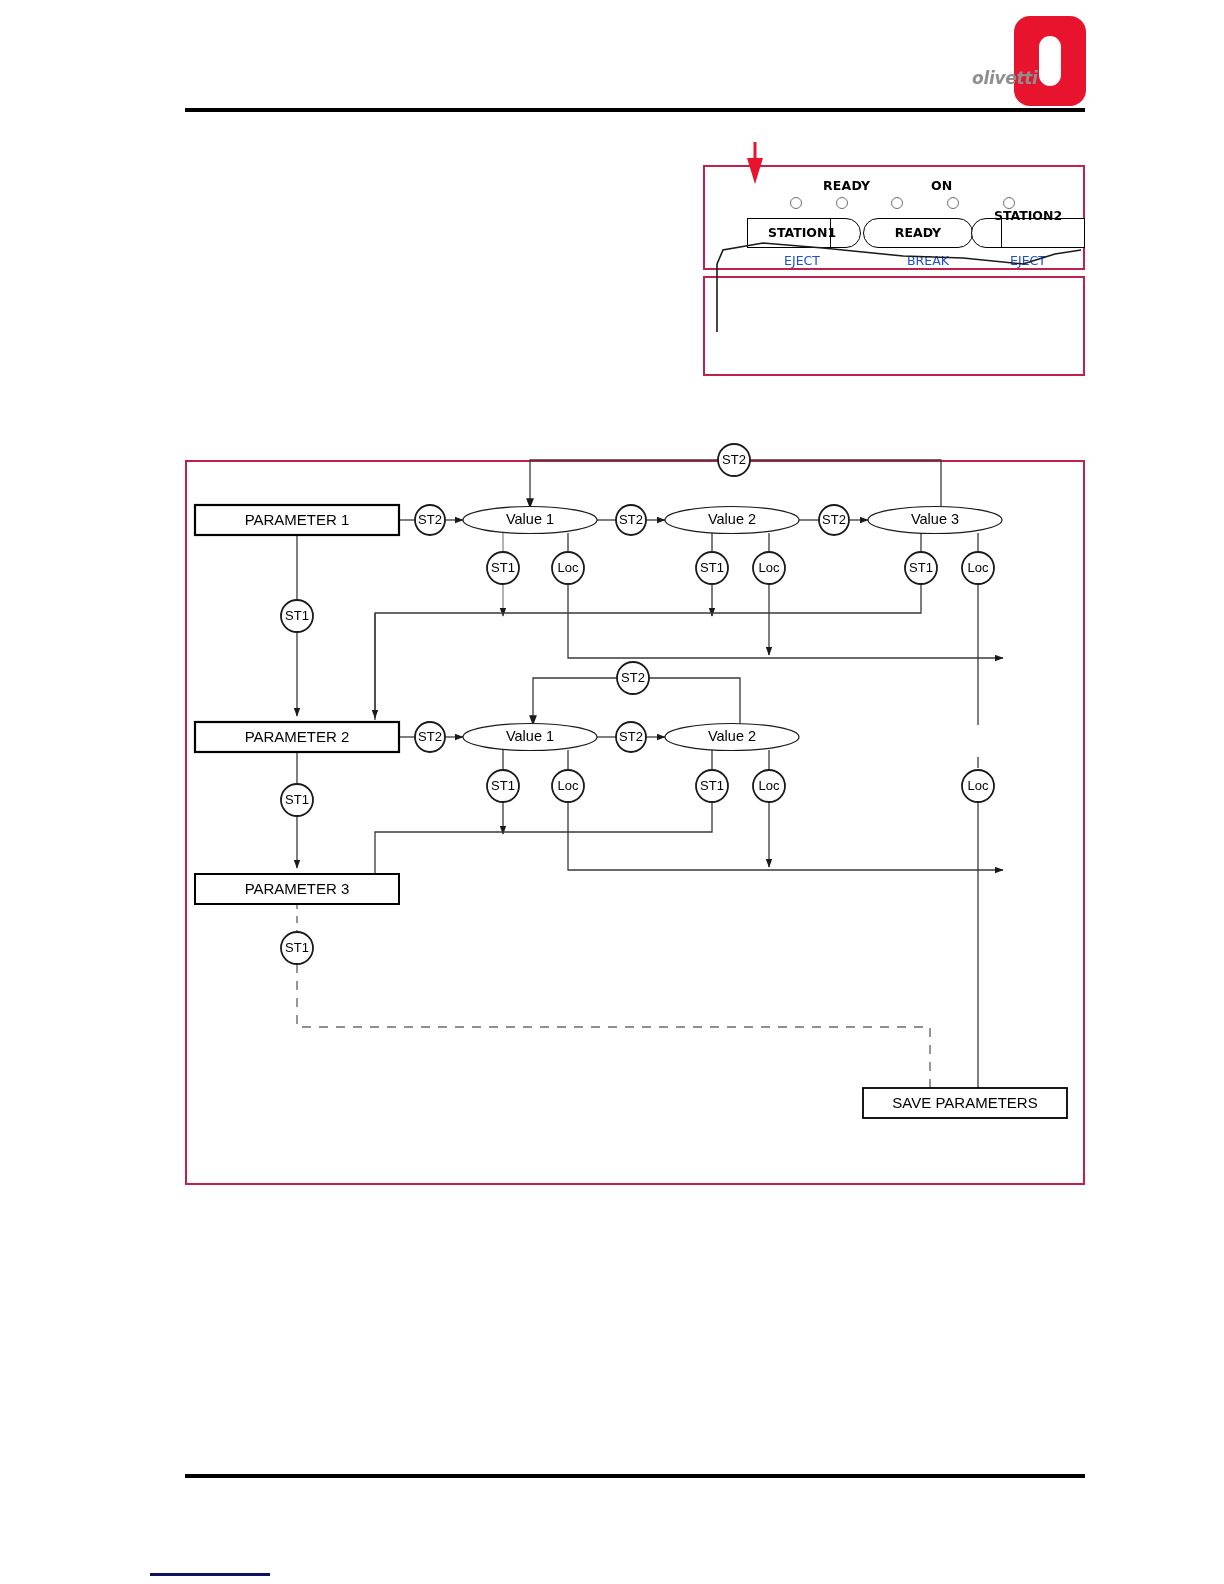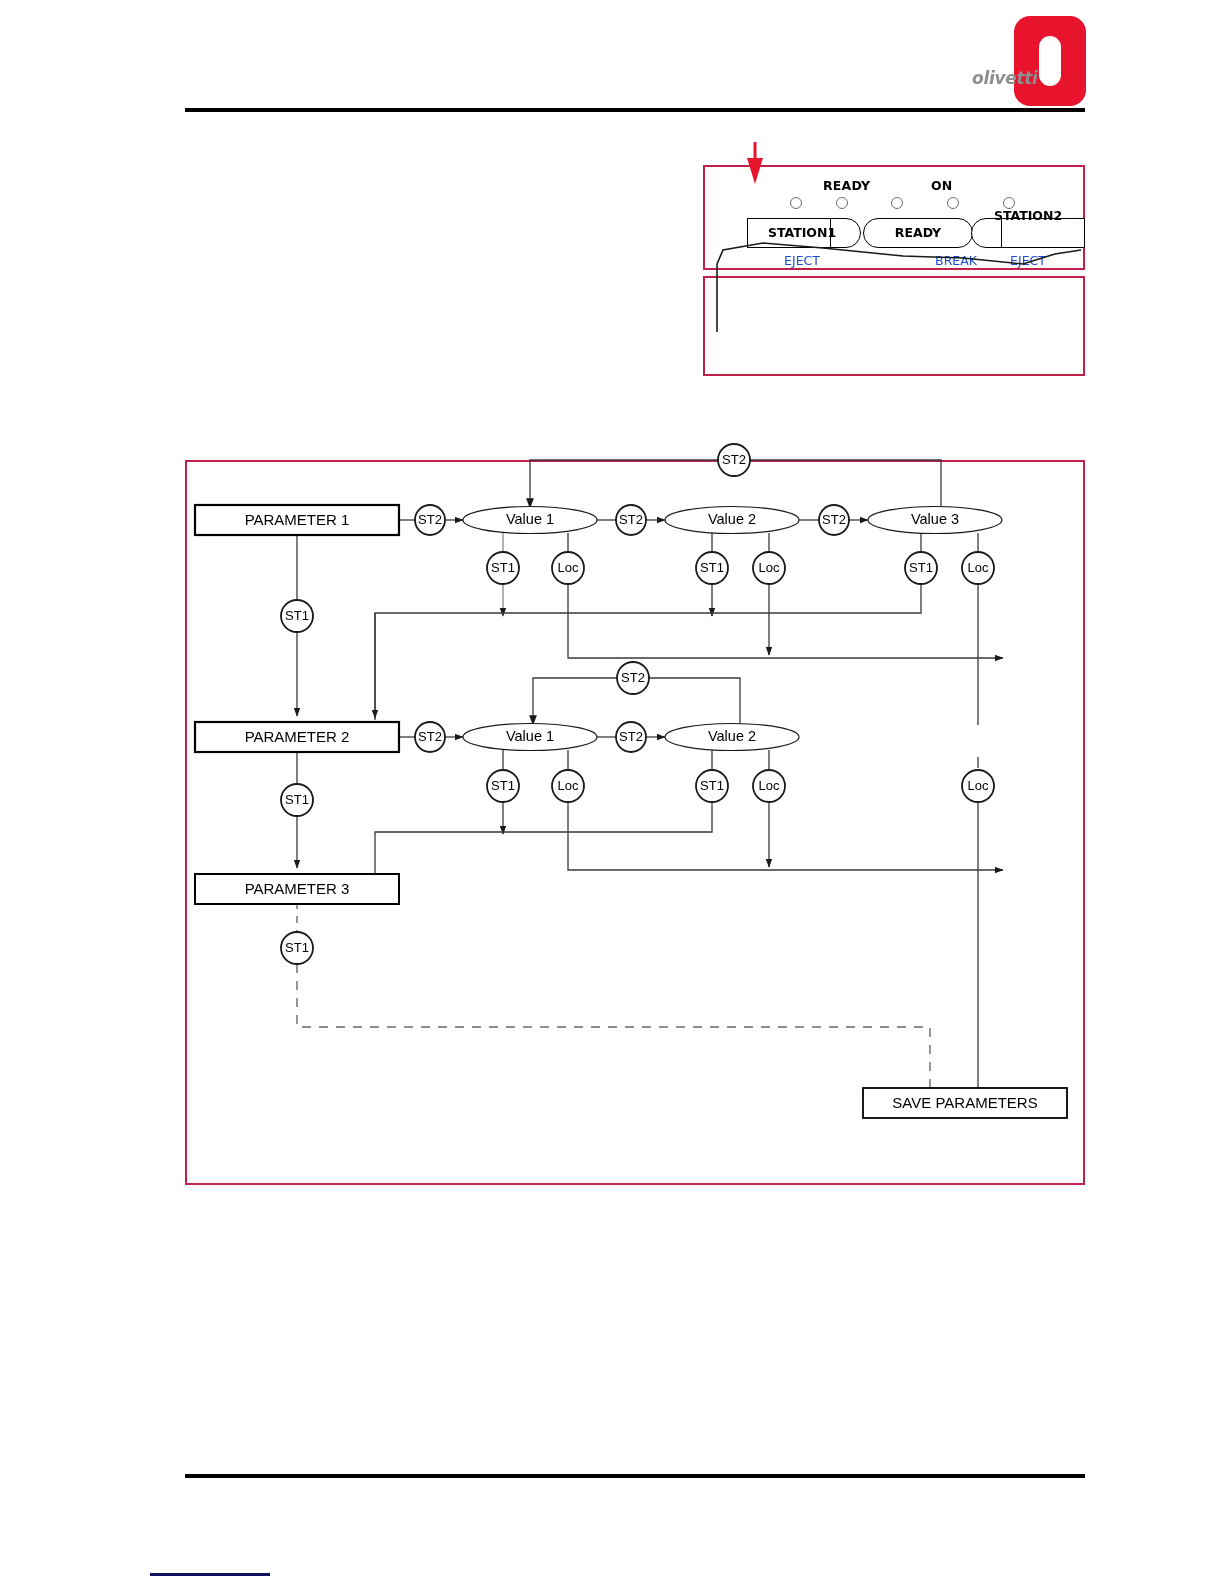--- a/index.html
+++ b/index.html
@@ -121,21 +121,21 @@
   <div class="btn-text" style="left:42px;top:51px;width:110px;">STATION1</div>
 
   <div class="btn-pill" style="left:158px;top:51px;width:110px;"></div>
   <div class="btn-text" style="left:158px;top:51px;width:110px;">READY</div>
 
   <div class="btn-pill" style="left:266px;top:51px;width:110px;"></div>
   <div class="btn-rect" style="left:296px;top:51px;width:84px;"></div>
   <div class="btn-text" style="left:268px;top:34px;width:110px;">STATION2</div>
 
   <div class="sub-label" style="left:42px;top:86px;width:110px;">EJECT</div>
-  <div class="sub-label" style="left:162px;top:86px;width:110px;text-align:right;">BREAK</div>
+  <div class="sub-label" style="left:168px;top:86px;width:110px;">BREAK</div>
   <div class="sub-label" style="left:268px;top:86px;width:110px;">EJECT</div>
 </div>
 
 <svg id="red-arrow" width="22" height="48">
   <line x1="11" y1="2" x2="11" y2="20" stroke="#e8142d" stroke-width="3"></line>
   <polygon points="11,44 3,18 19,18" fill="#e8142d"></polygon>
 </svg>
 
 <div class="redbox" id="paper-panel"></div>
 <svg id="paper-svg" width="382" height="100">

